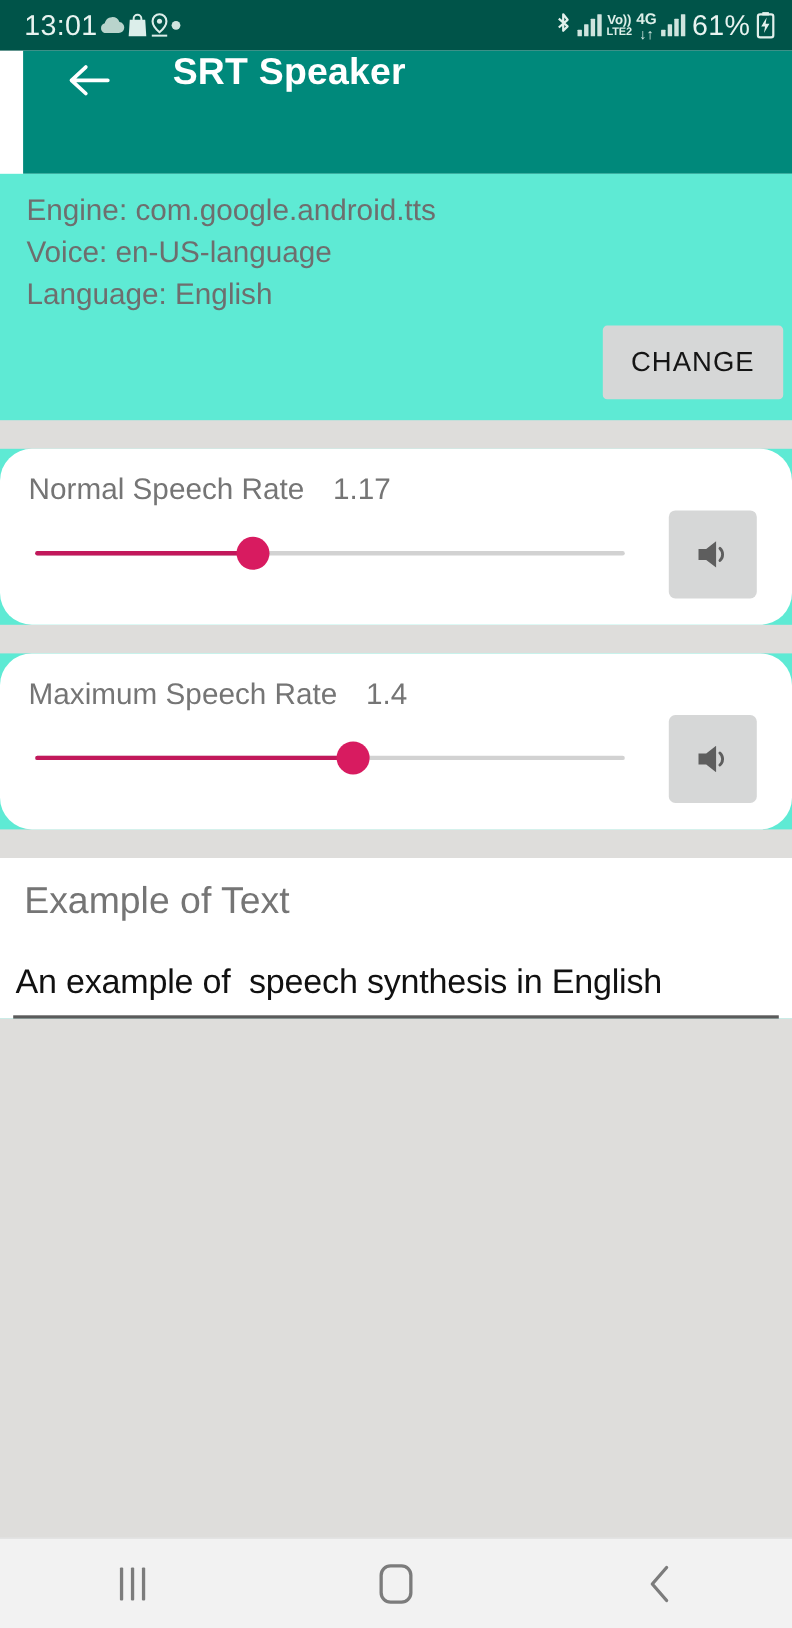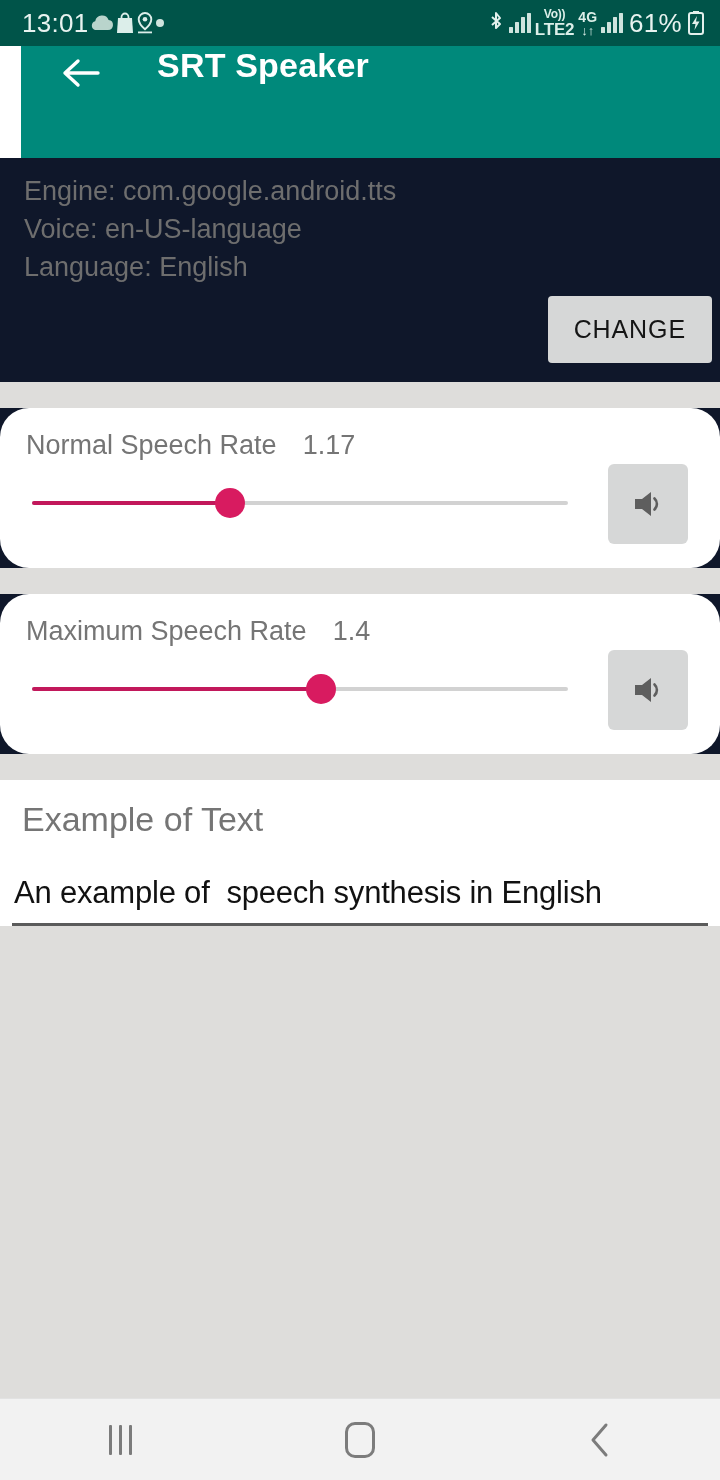--- a/index.html
+++ b/index.html
@@ -18,21 +18,21 @@
     display:flex; align-items:center; justify-content:space-between;
     padding:0 14px 0 22px;
   }
   .status-left { display:flex; align-items:center; }
   .status-clock { font-size:26px; font-weight:400; letter-spacing:.3px; color:#e8f3f0; }
   .status-right { display:flex; align-items:center; gap:4px; }
   .sb-icon { display:inline-flex; align-items:center; justify-content:center; }
   .sb-pct { font-size:26px; color:#e8f3f0; letter-spacing:.3px; margin-left:2px; }
   .volte-stack { display:flex; flex-direction:column; align-items:center; line-height:1; }
   .volte-stack .v1 { font-size:12px; font-weight:700; letter-spacing:-.2px; }
-  .volte-stack .v2 { font-size:17px; font-weight:700; letter-spacing:-.2px; margin-top:1px; }
+  .volte-stack .v2 { font-size:10px; font-weight:700; letter-spacing:-.2px; margin-top:1px; }
   .g4-stack { display:flex; flex-direction:column; align-items:center; line-height:1; }
   .g4-stack .g1 { font-size:14px; font-weight:700; }
   .bars { display:flex; align-items:flex-end; gap:2px; height:20px; }
   .bars i { display:block; width:4px; background:#cfe4de; border-radius:.5px; }
   .bars i.b1 { height:6px; }
   .bars i.b2 { height:11px; }
   .bars i.b3 { height:16px; }
   .bars i.b4 { height:20px; }
 
   
@@ -40,21 +40,21 @@
     position:absolute; top:46px; left:0; width:720px; height:112px;
     background:#00897b; display:flex; align-items:flex-start; padding-left:34px;margin-left:21px;
   }
   .back-btn { width:54px; height:54px; display:flex; align-items:center; justify-content:center; }
   .app-title {
     color:#ffffff; font-size:34px; font-weight:700; letter-spacing:.2px;
     margin-left:48px;
   }
 
   
-  .content { position:absolute; top:158px; left:0; width:720px; height:1240px; background:#0f172a; }
+  .content { position:absolute; top:158px; left:0; width:720px; height:1240px; background:#5eead4; }
 
   .engine-block { padding:14px 0 0 24px; }
   .engine-line {
     font-size:27px; color:#6e6e6e; line-height:38px; letter-spacing:0;
   }
 
   .change-row { height:96px; position:relative; }
   .change-btn {
     position:absolute; right:8px; top:10px;
     background:#d6d7d7; color:#151515;

